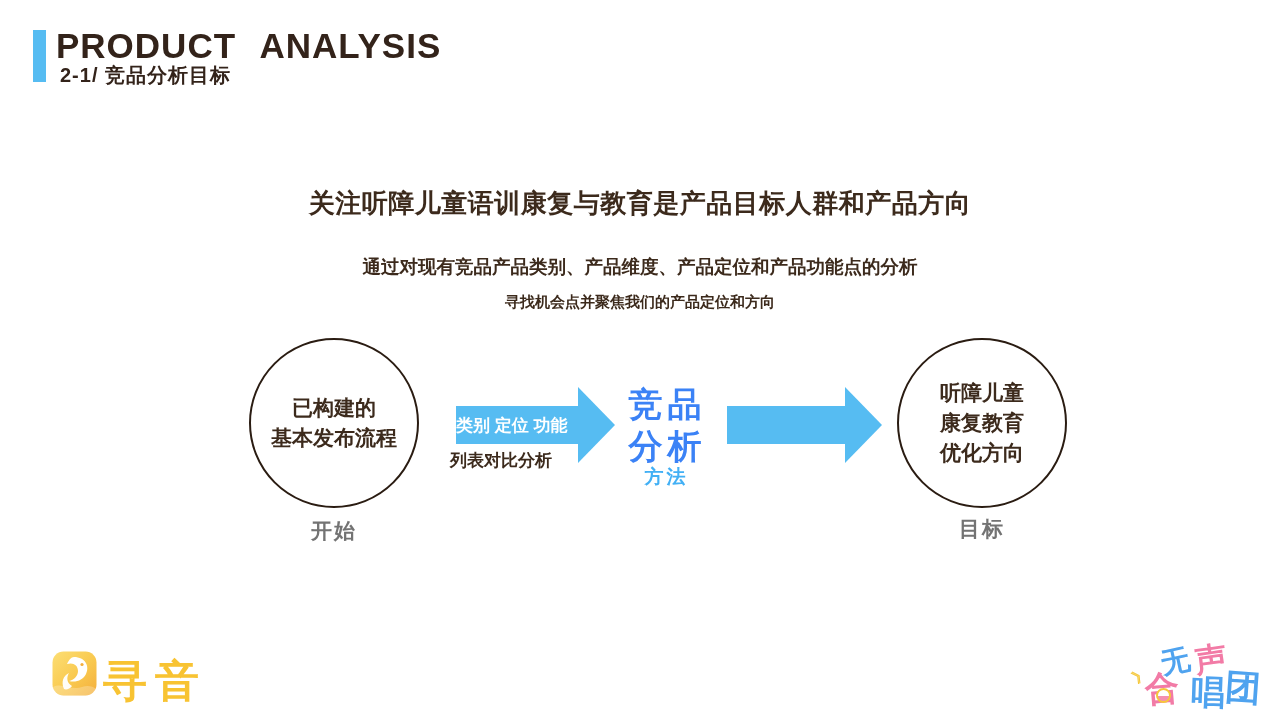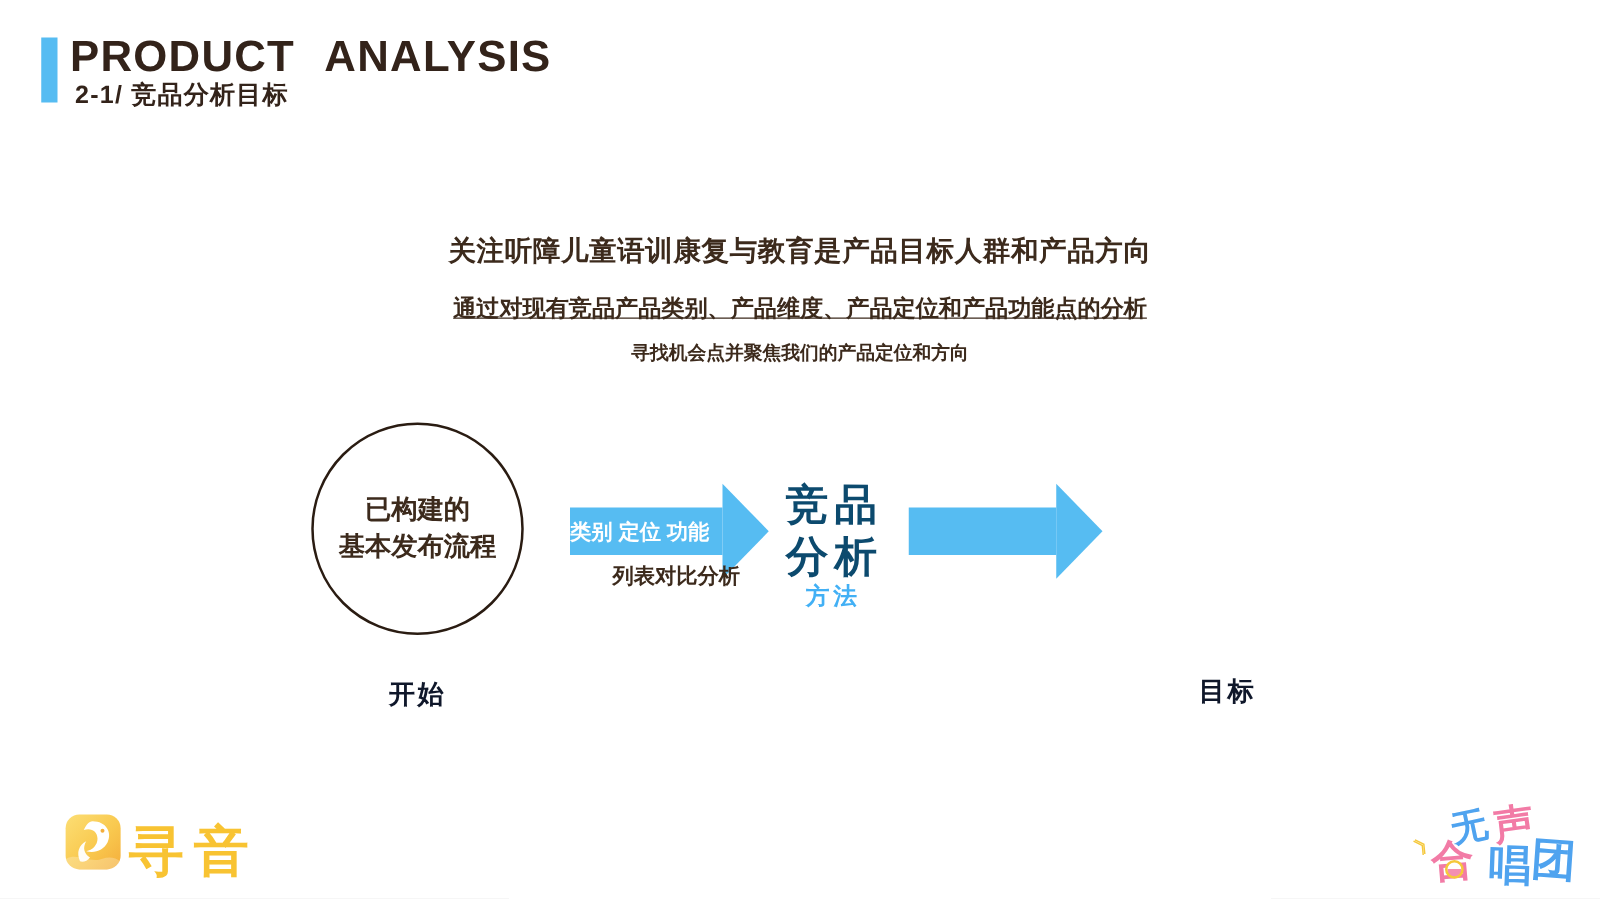--- a/index.html
+++ b/index.html
@@ -15,48 +15,48 @@
     position:absolute; left:56px; top:26px;
     font-size:35px; font-weight:bold; color:#33231A;
     letter-spacing:1px; word-spacing:14px; white-space:nowrap;
   }
   .page-subtitle {
     position:absolute; left:60px; top:62px;
     font-size:20px; font-weight:bold; color:#33231A; letter-spacing:1px;
   }
   
   .intro { position:absolute; left:0; right:0; top:186px; text-align:center; color:#3C2A1C; }
-  .intro .l1 { font-size:22px; font-weight:bold; letter-spacing:0.5px; margin-bottom:18px; }
-  .intro .l2 { font-size:18.5px; font-weight:bold; margin-bottom:14px;text-decoration:underline; }
+  .intro .l1 { font-size:26px; font-weight:bold; letter-spacing:0.5px; margin-bottom:33px; }
+  .intro .l2 { font-size:18.5px; font-weight:bold; margin-bottom:14px; }
   .intro .l3 { font-size:15px; font-weight:bold; }
   
   .circle {
     position:absolute; width:170px; height:170px; border:2.5px solid #2A1C12; border-radius:50%;
     display:flex; align-items:center; justify-content:center; text-align:center;
     color:#3C2A1C; font-weight:bold; font-size:21px; line-height:30px; background:#fff;
   }
   .circle-start { left:249px; top:338px; }
   .circle-goal  { left:897px; top:338px; }
-  .flow-label { position:absolute; width:170px; text-align:center; color:#0f172a; font-weight:bold; font-size:21px; letter-spacing:2px;margin-top:24px; }
+  .flow-label { position:absolute; width:170px; text-align:center; color:#737373; font-weight:bold; font-size:21px; letter-spacing:2px; }
   .label-start { left:249px; top:517px; }
   .label-goal  { left:897px; top:515px; }
 
   .arrow-body { position:absolute; height:38px; background:#56BCF2; }
   .arrow-head { position:absolute; width:0; height:0;
     border-top:38px solid transparent; border-bottom:38px solid transparent; border-left:37px solid #56BCF2; }
   .a1-body { left:456px; top:406px; width:122px; display:flex; align-items:center; justify-content:flex-start;
     color:#ffffff; font-size:17px; font-weight:bold; white-space:nowrap; }
   .a1-head { left:578px; top:387px; }
-  .a1-note { position:absolute; left:476px; top:449px; width:130px; text-align:center;
+  .a1-note { position:absolute; left:450px; top:449px; width:130px; 
     font-size:17px; font-weight:bold; color:#3C2A1C; }
   .a2-body { left:727px; top:406px; width:118px; }
   .a2-head { left:845px; top:387px; }
 
   .center-title { position:absolute; left:596px; top:383px; width:138px; text-align:center;
-    font-size:34px; font-weight:bold; color:#0c4a6e; line-height:42px; letter-spacing:5px; text-indent:5px; }
+    font-size:34px; font-weight:bold; color:#3b82f6; line-height:42px; letter-spacing:5px; text-indent:5px; }
   .center-label { position:absolute; left:596px; top:464px; width:138px; text-align:center;
     color:#42B0F5; font-size:19px; font-weight:bold; letter-spacing:3px; text-indent:3px; }
 
   
   .app-icon { position:absolute; left:52px; top:651px; width:45px; height:45px; }
   .brand-name { position:absolute; left:103px; top:652px; font-size:44px; font-weight:bold;
     color:#F8C332; letter-spacing:8px; white-space:nowrap; }
 
   .choir-logo { position:absolute; left:1133px; top:636px; width:142px; height:80px; }
   .choir-logo span { position:absolute; font-weight:bold; white-space:nowrap; }
@@ -100,20 +100,27 @@
 
   <div class="center-title">
     <div>竞品</div>
     <div>分析</div>
   </div>
   <div class="center-label">方法</div>
 
   <div class="arrow-body a2-body"></div>
   <div class="arrow-head a2-head"></div>
 
+  <div class="circle circle-goal">
+    <div>
+      <div>听障儿童</div>
+      <div>康复教育</div>
+      <div>优化方向</div>
+    </div>
+  </div>
   <div class="flow-label label-goal">目标</div>
 
   <svg class="app-icon" viewBox="0 0 45 45">
     <defs>
       <linearGradient id="g1" x1="0" y1="0" x2="1" y2="1">
         <stop offset="0" stop-color="#FCDE74"></stop>
         <stop offset="0.55" stop-color="#F9C94F"></stop>
         <stop offset="1" stop-color="#F4AE3C"></stop>
       </linearGradient>
     </defs>

